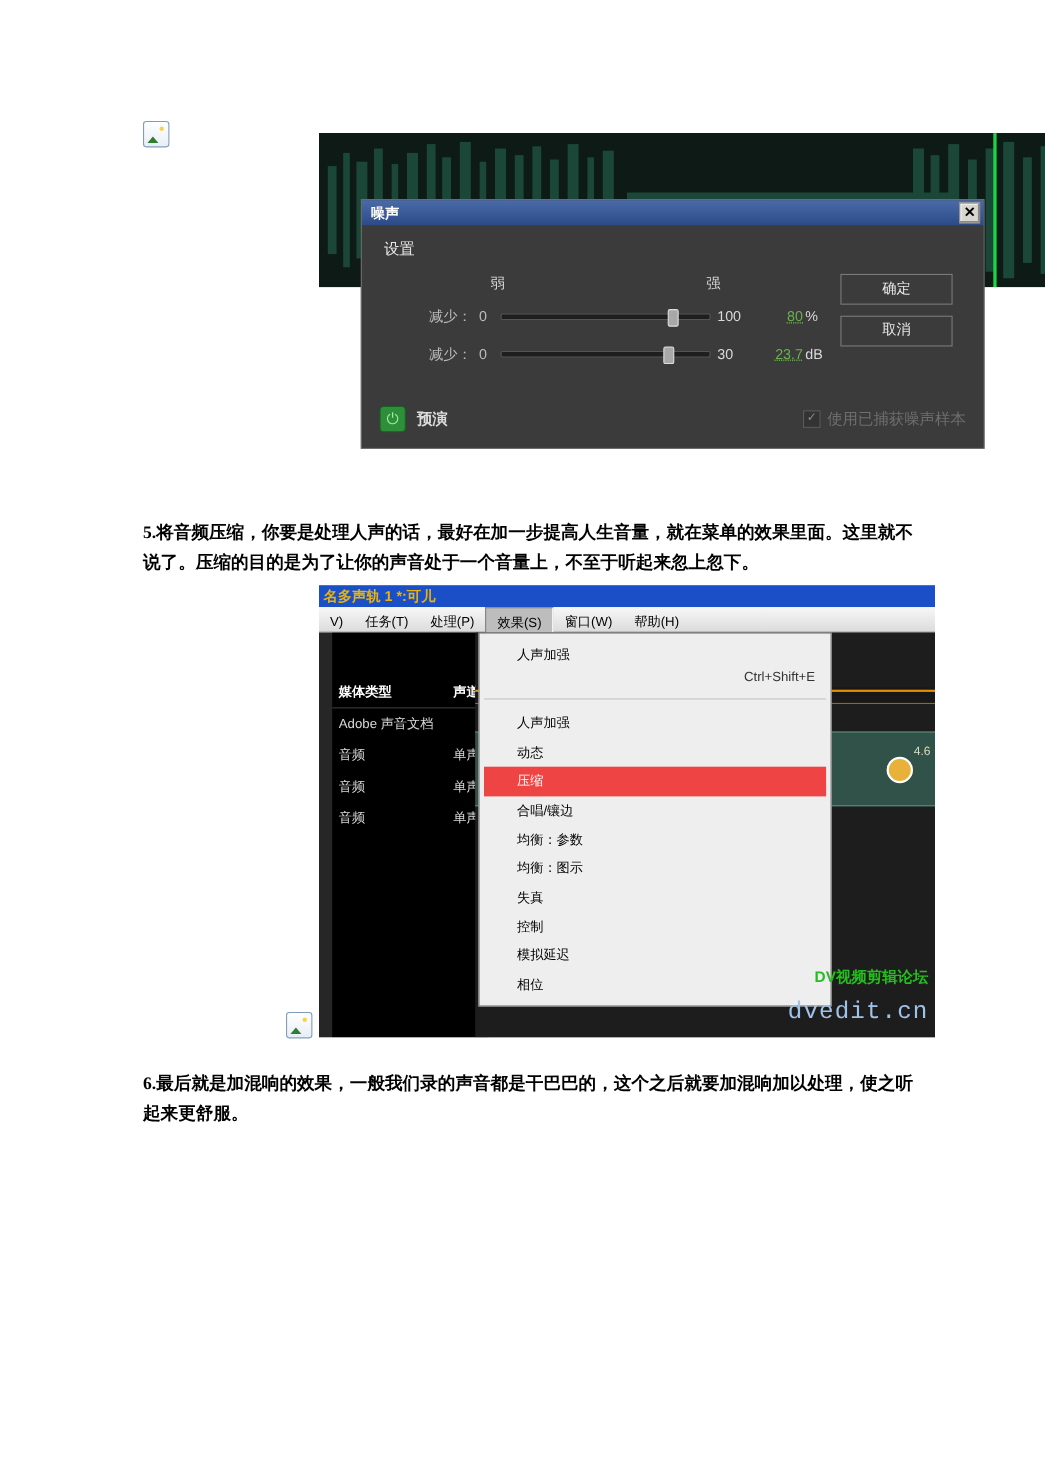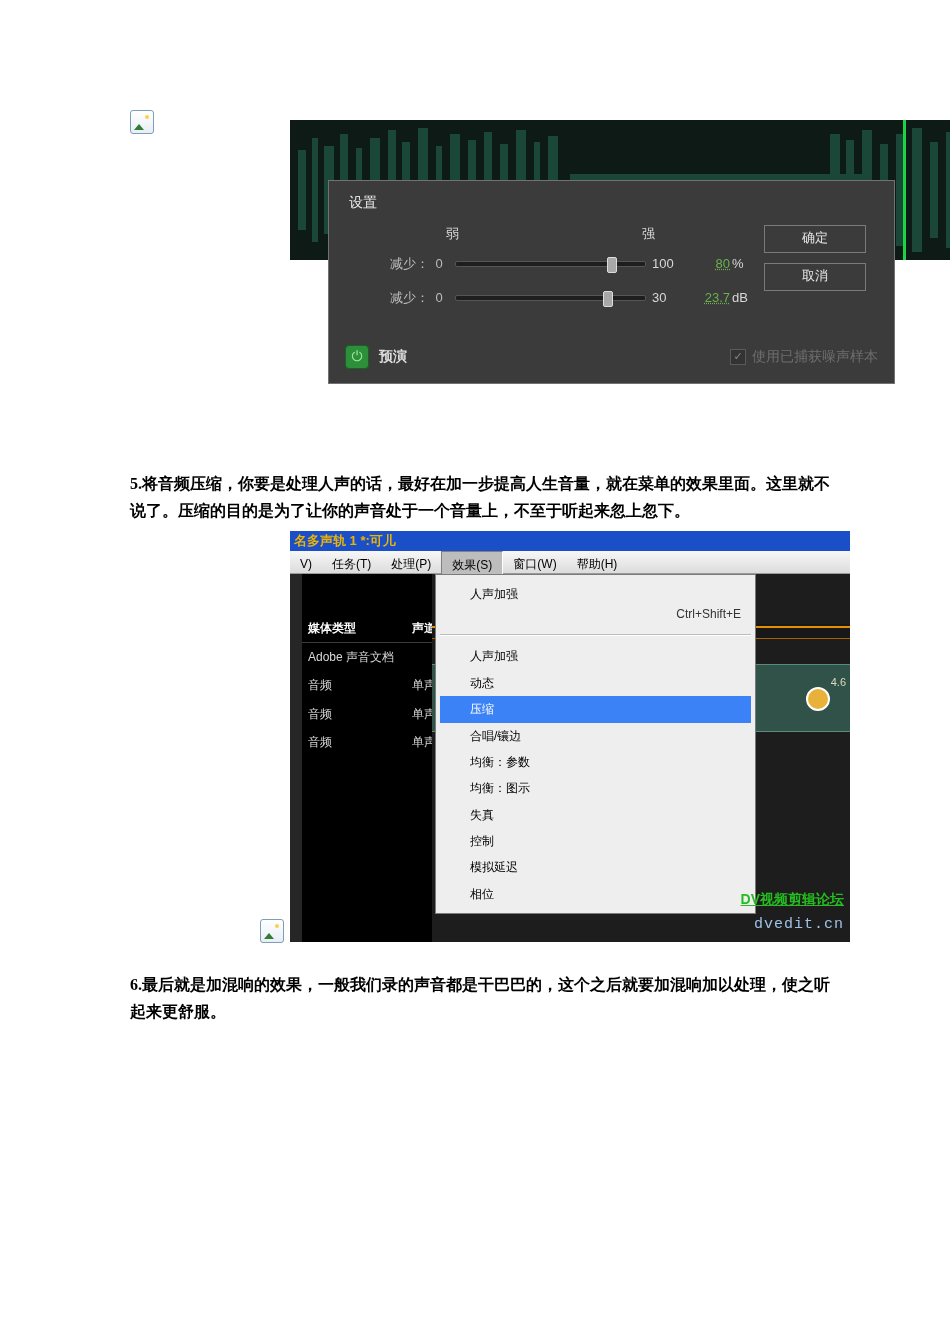--- a/index.html
+++ b/index.html
@@ -306,37 +306,37 @@
   .dd-item {
     display: flex;
     padding: 3px 10px 3px 30px;
     flex-direction: column;
   }
   .dd-item span.shortcut {
     margin-left: auto;
     color: #333;
   }
   .dd-item.hl {
-    background: #3b82f6;
+    background: #ef4444;
     color: #fff;
   }
   .dd-sep {
     height: 1px;
     background: #bdbdbd;
     border-bottom: 1px solid #fff;
     margin: 3px 2px;
   }
   .watermark2 {
     position: absolute;
     right: 6px; bottom: 4px;
     text-align: right;
     font-family: "Microsoft YaHei", sans-serif;
   }
-  .watermark2 .wm-top { color: #25bc1f; font-weight: bold; font-size: 14px; text-decoration: underline; }
-  .watermark2 .wm-bot { color: #9ec2e8; font-size: 15px; font-family: "Courier New", monospace; letter-spacing: 1px; }
+  .watermark2 .wm-top { color: #25bc1f; font-weight: bold; font-size: 14px; }
+  .watermark2 .wm-bot { color: #9ec2e8; font-size: 22px; font-family: "Courier New", monospace; letter-spacing: 1px; }
   .icon2-box { position: absolute; bottom: -2px; left: -30px; }
 </style>
 </head>
 <body>
 
 <div class="page">
   <div class="content">
 
     
     <span class="img-icon"></span>
@@ -375,20 +375,24 @@
               <rect x="656" y="12" width="10" height="116"></rect>
             <rect x="674" y="26" width="8" height="88"></rect>
               <rect x="690" y="14" width="10" height="112"></rect>
             <rect x="706" y="20" width="10" height="100"></rect>
           </g>
         </svg>
         <div class="wave-cursor"></div>
       </div>
 
       <div class="dialog1">
+        <div class="dialog1-title">
+          <span>噪声</span>
+          <span class="close">✕</span>
+        </div>
         <div class="dialog1-body">
           <div class="d1-row">
             <div class="d1-left">
               <div class="d1-settings-label">设置</div>
               <div class="d1-headers">
                 <div class="d1-h1">弱</div>
                 <div class="d1-h2">强</div>
               </div>
 
               <div class="d1-slider-row">

